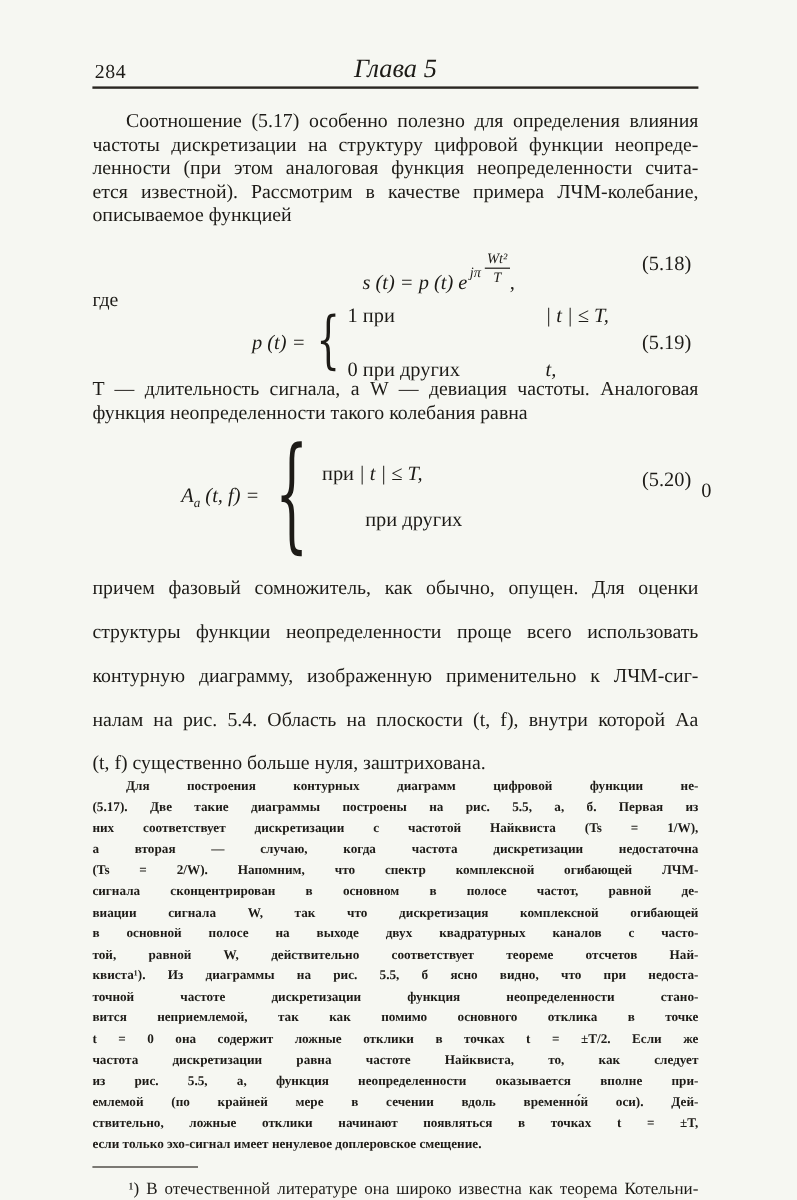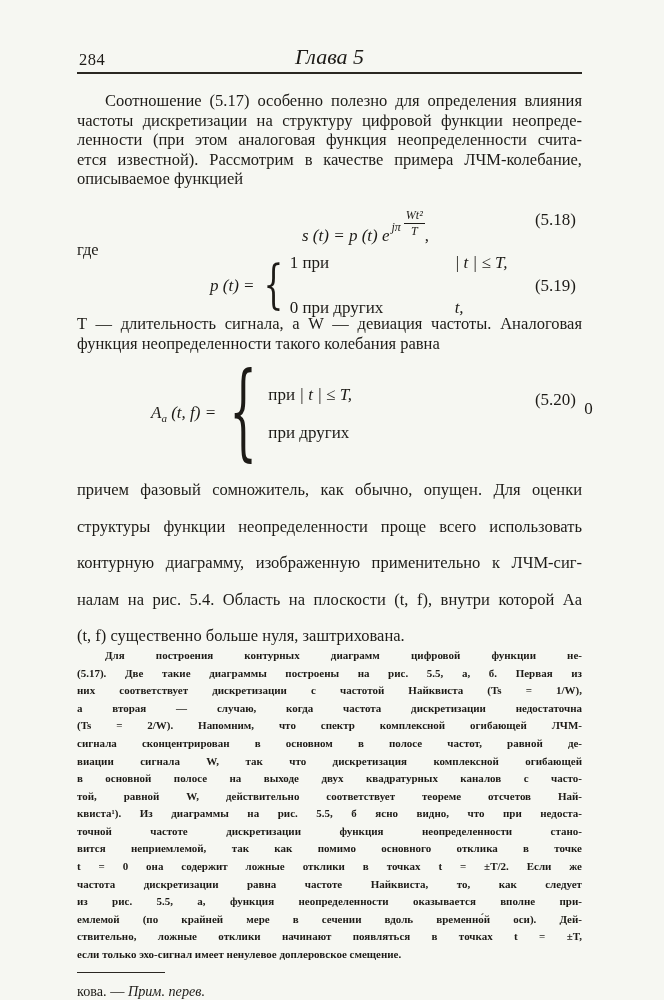--- a/index.html
+++ b/index.html
@@ -57,21 +57,21 @@
   .frac{display:inline-block;text-align:center;vertical-align:middle;}
   .frac .n{display:block;border-bottom:1px solid #1d1b17;padding:0 4px 2px 4px;white-space:nowrap;}
   .frac .d{display:block;padding-top:1px;}
   .bigbr{font-size:30px;vertical-align:-5px;display:inline-block;transform:scaleY(1.15);font-weight:300;}
   .bigpar{font-size:24px;vertical-align:-3px;display:inline-block;transform:scaleY(1.15);}
   .ifrac{display:inline-block;text-align:center;vertical-align:-9px;font-size:13.5px;line-height:1.05;}
   .ifrac .n{display:block;border-bottom:1px solid #1d1b17;padding:0 2px;}
   .ifrac .d{display:block;}
   .eq520 .cond1{align-self:center;padding-bottom:14px;white-space:nowrap;}
   .eq520 .zero{padding-left:4px;}
-  .eq520 .cond2{white-space:nowrap;}
+  .eq520 .cond2{white-space:nowrap;margin-left:36px;}
   .eq520 .num{top:26px;}
   
   .fnblock{margin-top:8px;}
   .fnrule{width:88px;border-top:1.5px solid #2a2722;margin-bottom:9px;}
   .footnote{font-size:14.2px;}
   .footnote .ln1{text-indent:30px;text-align:justify;text-align-last:justify;line-height:19px;}
   .footnote .ln2{line-height:19px;}
   .footnote .it{font-style:italic;}
 </style>
 </head>
@@ -152,17 +152,18 @@
       <div class="ln">частота дискретизации равна частоте Найквиста, то, как следует</div>
       <div class="ln">из рис. 5.5, а, функция неопределенности оказывается вполне при-</div>
       <div class="ln">емлемой (по крайней мере в сечении вдоль временно́й оси). Дей-</div>
       <div class="ln">ствительно, ложные отклики начинают появляться в точках t = ±T,</div>
       <div class="ln last">если только эхо-сигнал имеет ненулевое доплеровское смещение.</div>
     </div>
 
   <div class="fnblock">
     <div class="fnrule"></div>
     <div class="footnote">
+      <div class="ln1">¹) В отечественной литературе она широко известна как теорема Котельни-</div>
       <div class="ln2"><span>кова. — </span><span class="it">Прим. перев.</span></div>
     </div>
   </div>
 
 </div>
 
 </body></html>

